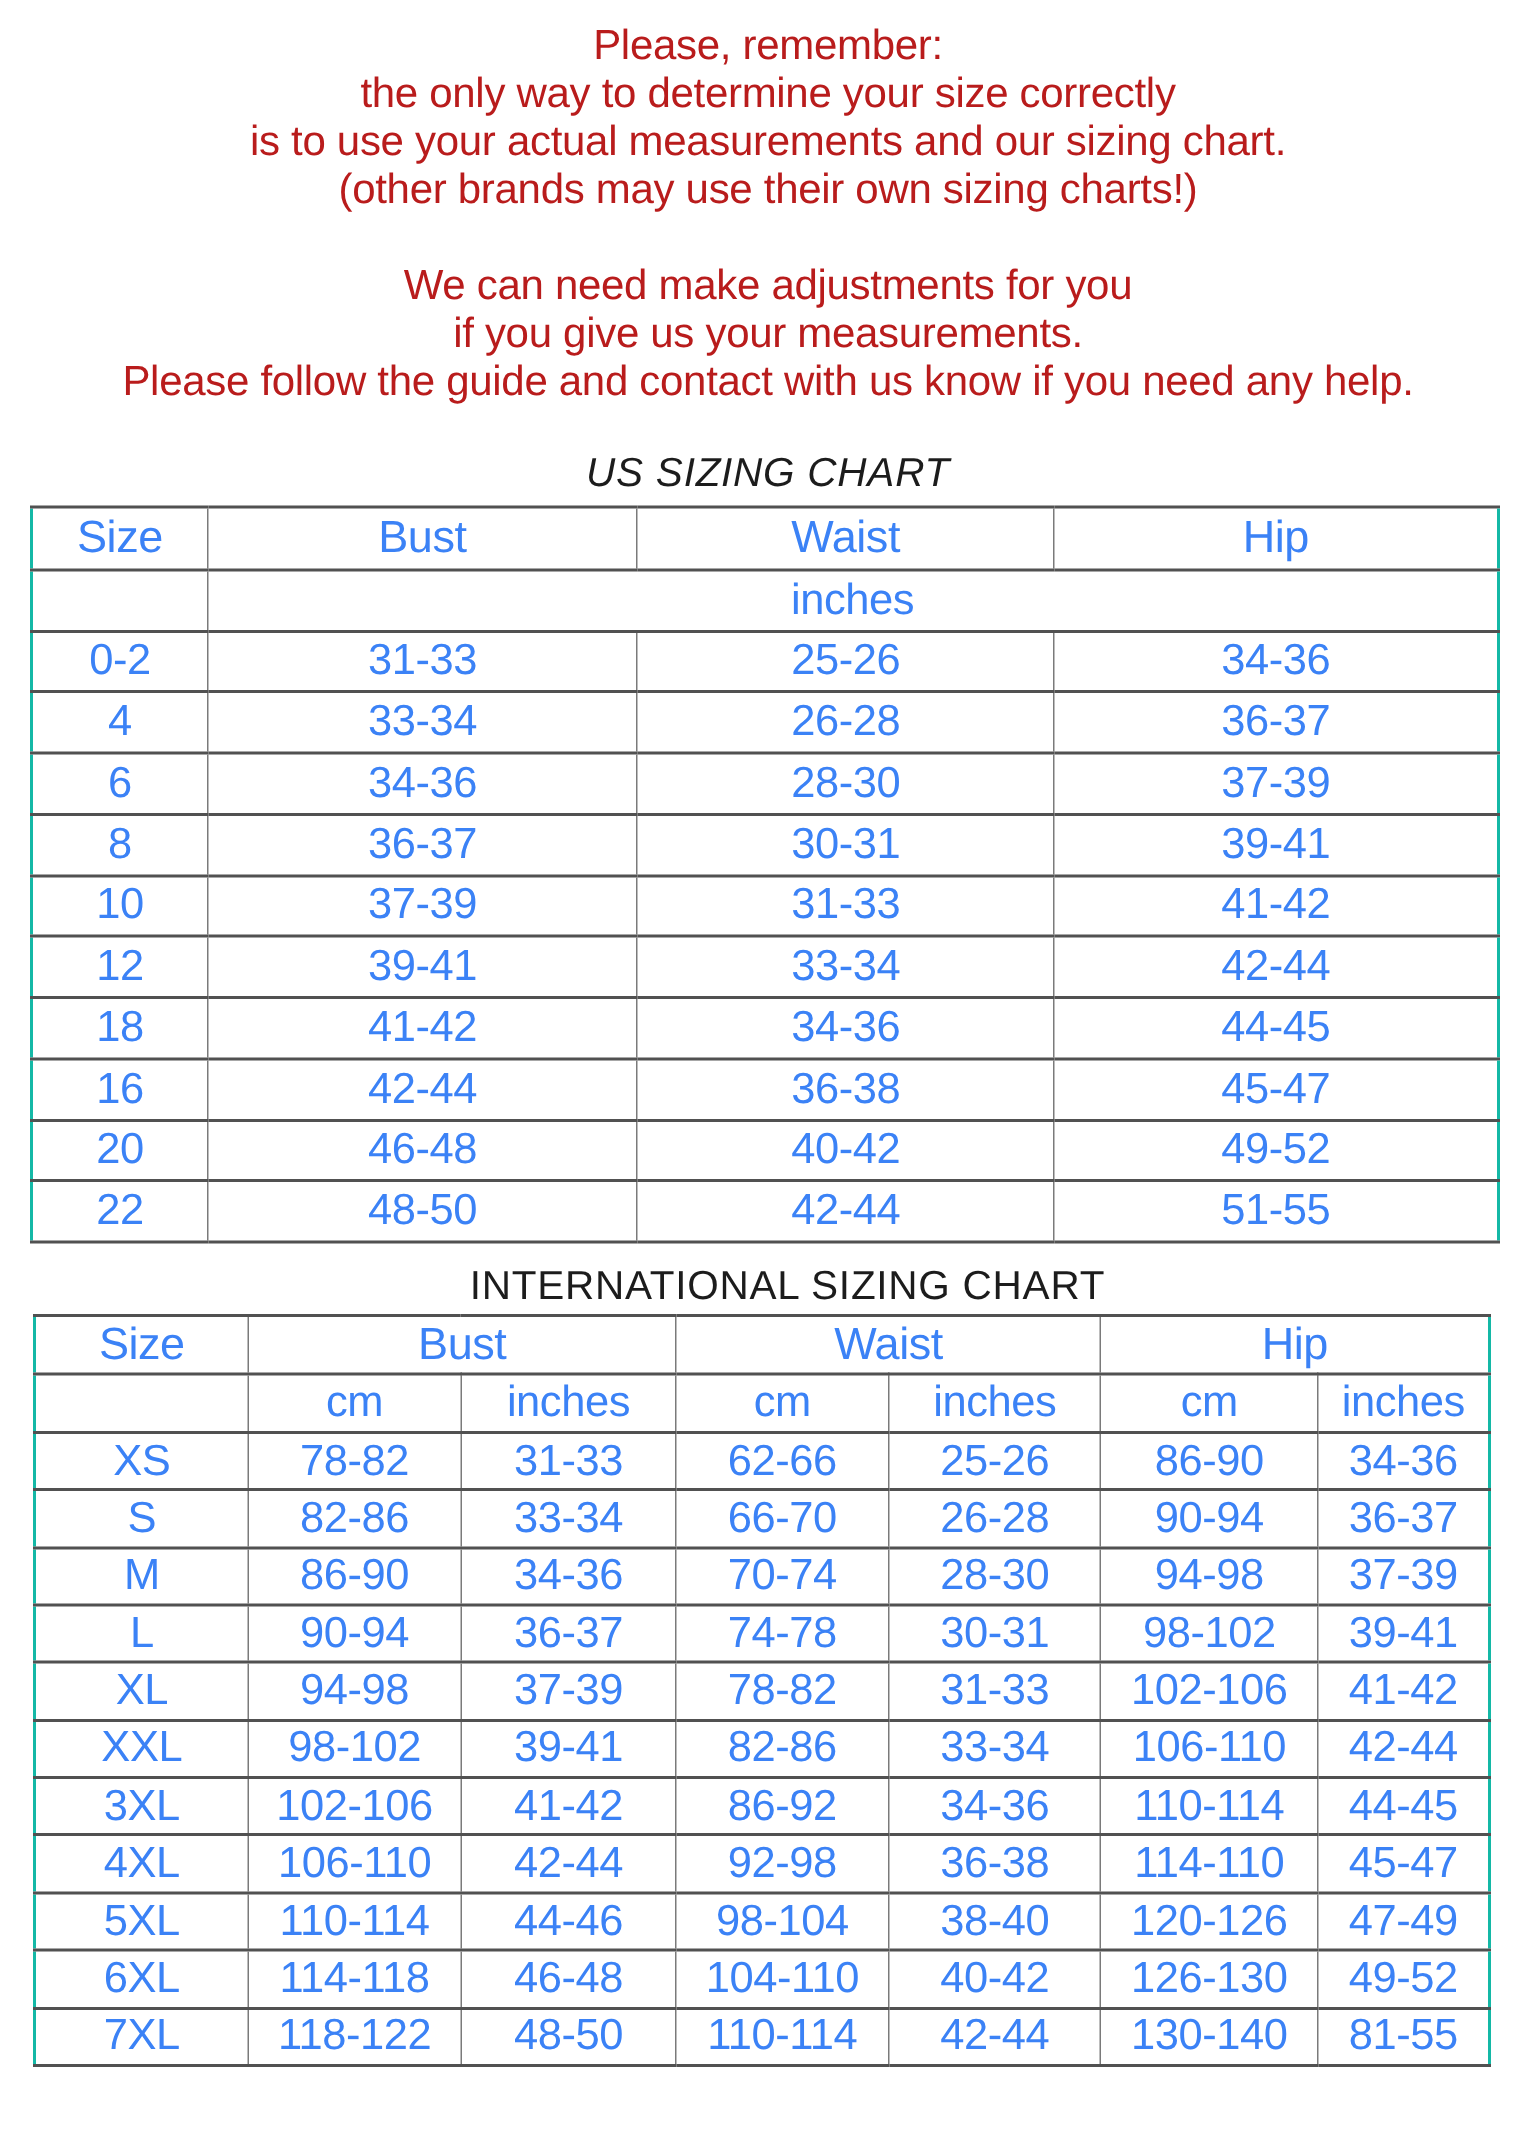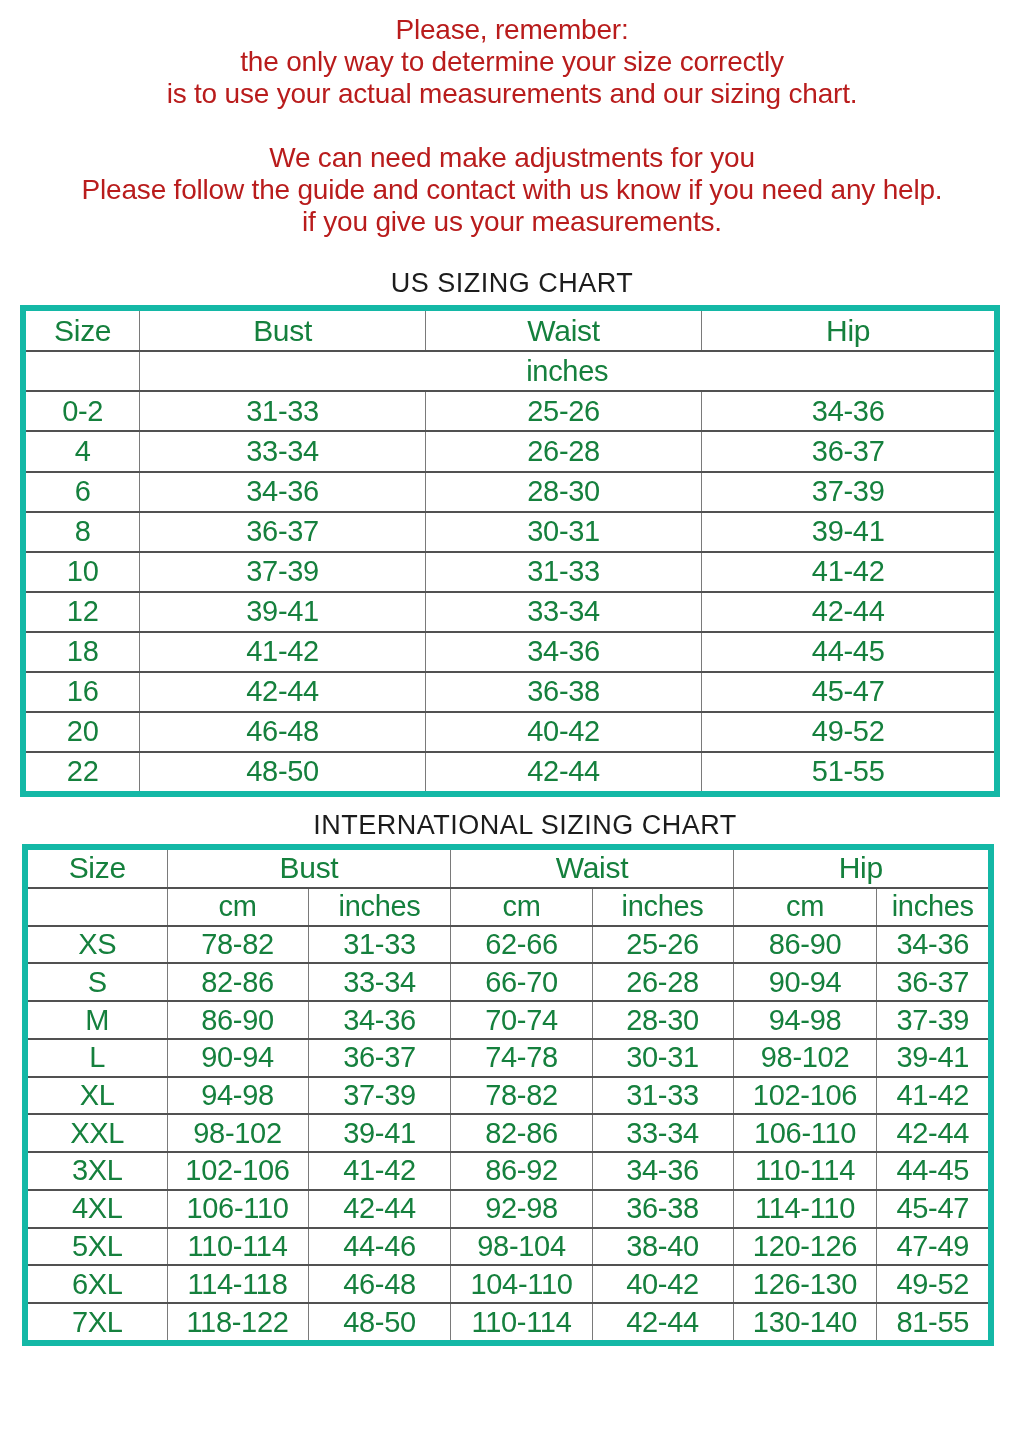--- a/index.html
+++ b/index.html
@@ -19,27 +19,27 @@
     letter-spacing:-0.2px;
   }
   .intro-block2 { margin-top:32px; }
   .chart-title {
     text-align:center;
     color:#1c1c1c;
     font-size:27px;
     line-height:34px;
     letter-spacing:0.5px;
   }
-  .title-us   { margin-top:28px; }
+  .title-us   { margin-top:28px;font-style:italic; }
   .title-intl { margin-top:11px;padding-left:26px; }
   table {
     border-collapse:collapse;
     table-layout:fixed;
-    color:#15803d;
-    border:6px solid #14b8a6;
+    color:#3b82f6;
+    border:2px solid #14b8a6;
   }
   .us-table   { width:980px; height:492px; margin:5px 0 0 20px; }
   .intl-table { width:972px; height:502px; margin:2px 0 0 22px; }
   td {
     border-left:1px solid #7a7a7a;
     border-right:1px solid #7a7a7a;
     border-top:2px solid #515151;
     border-bottom:2px solid #515151;
     text-align:center;
     vertical-align:middle;
@@ -53,25 +53,26 @@
 </head>
 <body>
 
 <div>
 
   <div class="intro">
     <div>
       <p>Please, remember:</p>
       <p>the only way to determine your size correctly</p>
       <p>is to use your actual measurements and our sizing chart.</p>
+      <p>(other brands may use their own sizing charts!)</p>
     </div>
     <div class="intro-block2">
       <p>We can need make adjustments for you</p>
+      <p>if you give us your measurements.</p>
       <p>Please follow the guide and contact with us know if you need any help.</p>
-      <p>if you give us your measurements.</p>
     </div>
   </div>
 
   <div class="chart-title title-us">US SIZING CHART</div>
 
   <table class="us-table">
     <colgroup>
       <col style="width:12%">
         <col style="width:29.3%">
         <col style="width:28.4%">

